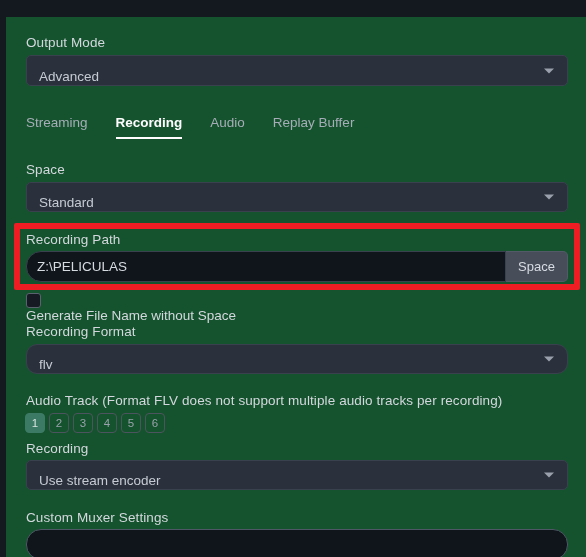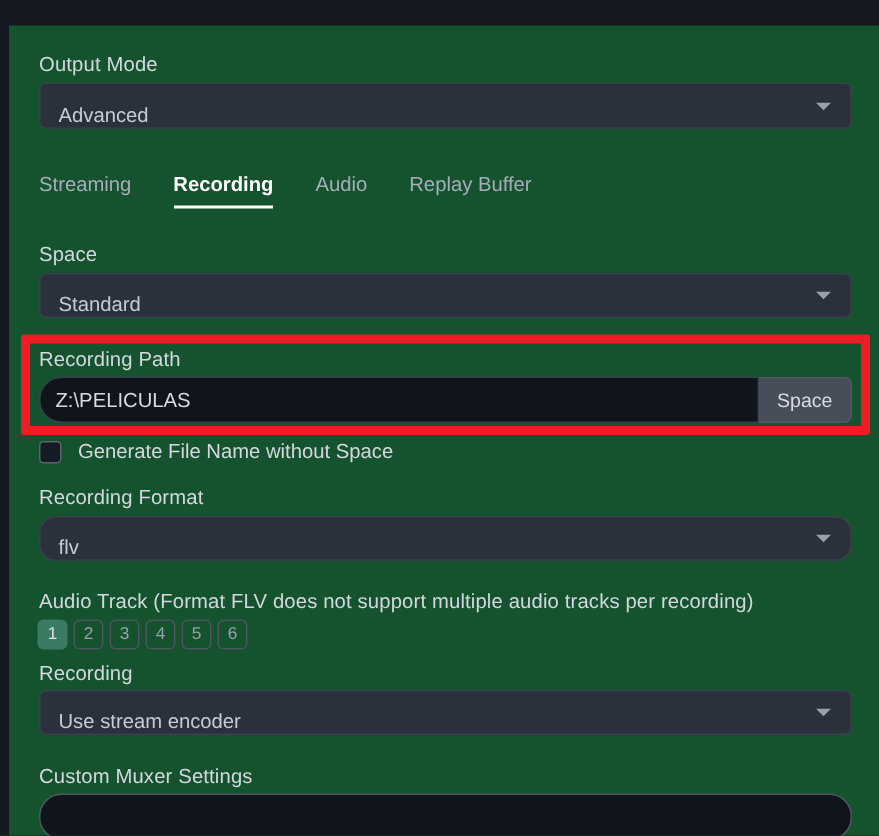--- a/index.html
+++ b/index.html
@@ -168,22 +168,23 @@
     cursor: pointer;
     user-select: none;
   }
 
   
   .checkrow {
     position: absolute;
     left: 20px;
     top: 276px;
     display: flex;
-    align-items: flex-end;
-    cursor: pointer;
+    align-items: flex-start;
+    cursor: pointer;
+    flex-direction: column;
   }
   .checkbox {
     width: 15px; height: 15px;
     border: 1px solid #5a626f;
     border-radius: 3px;
     background: #161b23;
     margin-right: 11px;
     flex: 0 0 auto;
   }
   .checkrow .cb-label {

